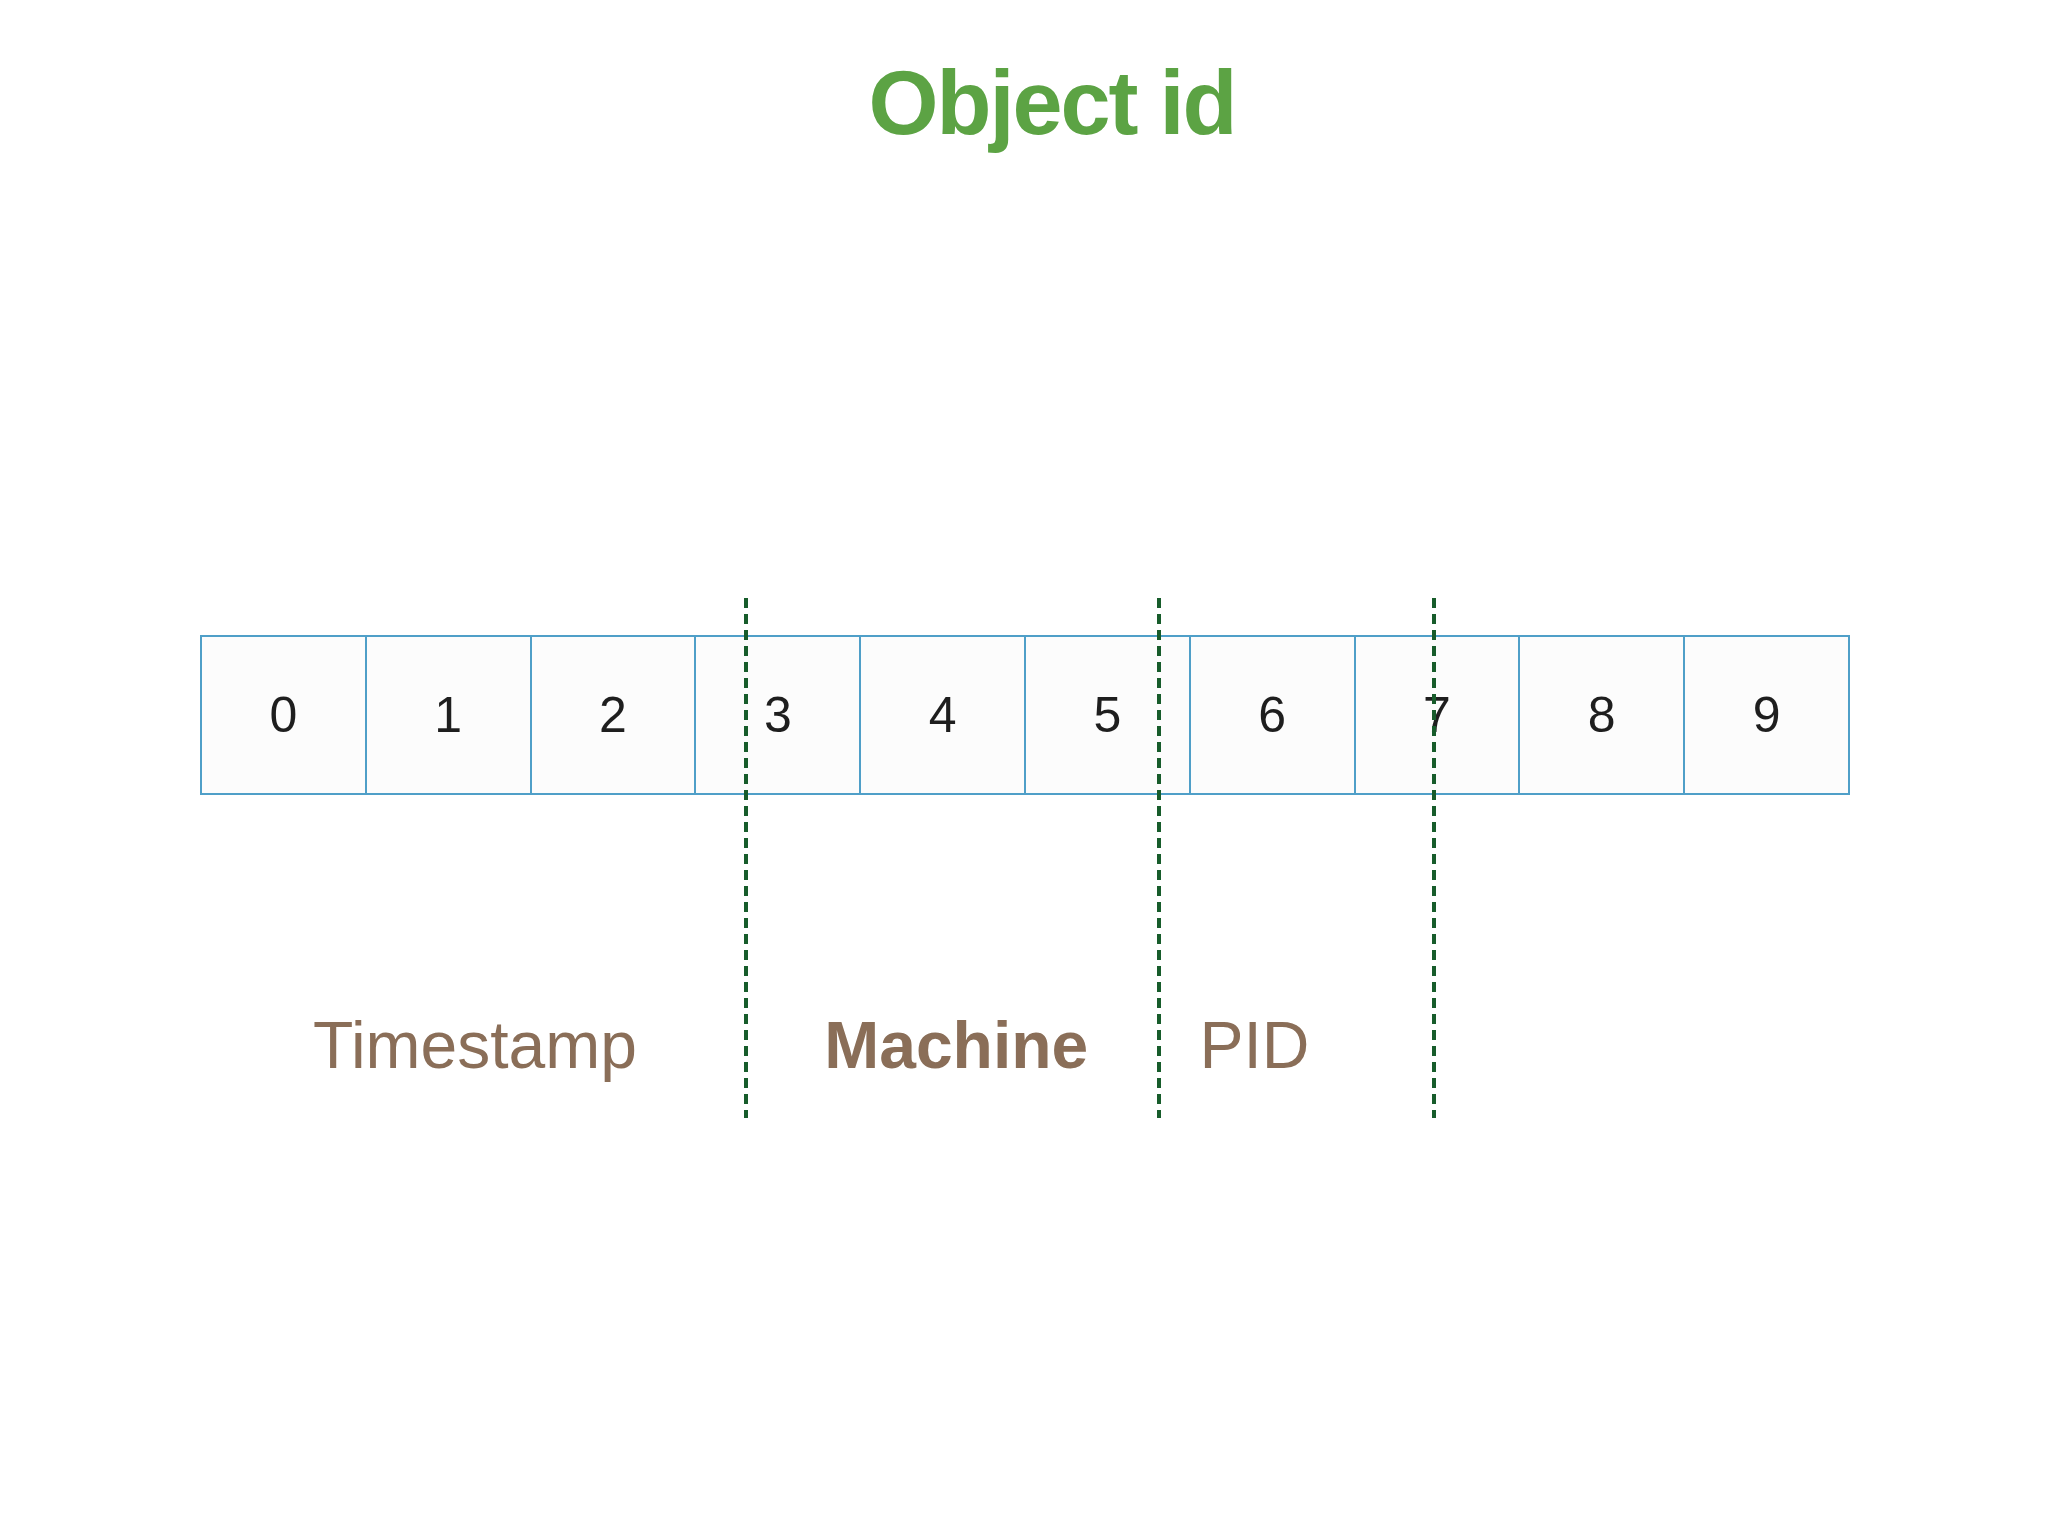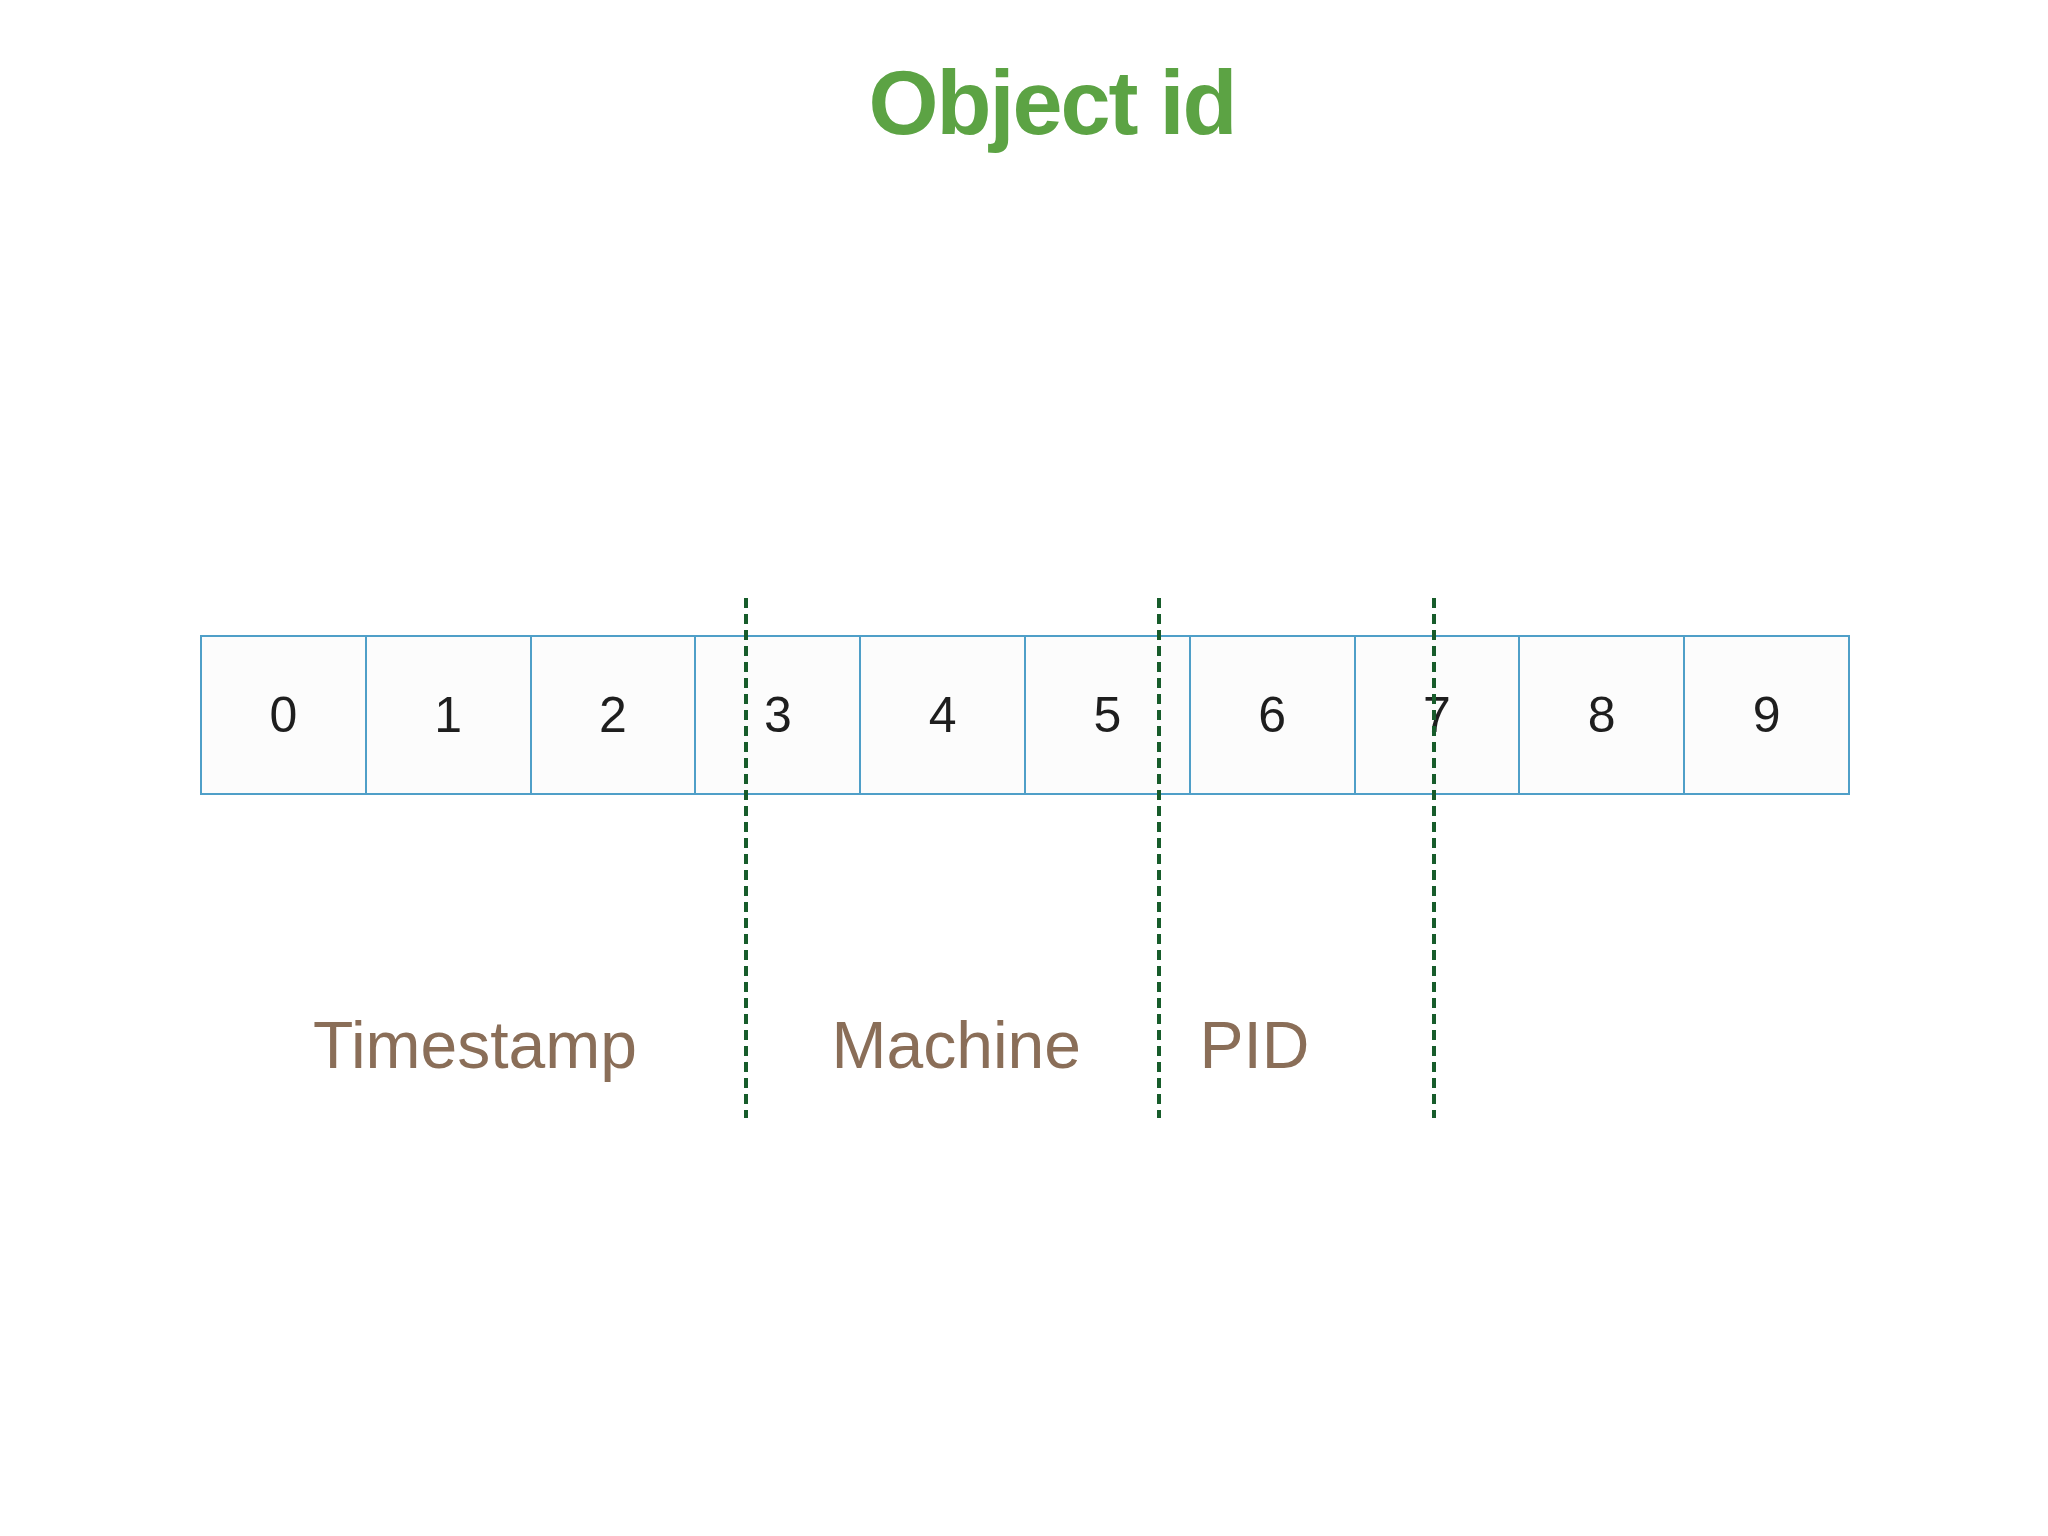--- a/index.html
+++ b/index.html
@@ -92,21 +92,21 @@
     align-items: center;
     justify-content: center;
     font-size: 66px;
     line-height: 1;
     color: var(--label-color, #8a6e58);
     white-space: nowrap;
     margin-top: 40px;
   }
   
   .section-label-timestamp { left: 0;        width: 550px;   }
-  .section-label-machine   { left: 550px;    width: 412.5px; }
+  .section-label-machine   { left: 550px;    width: 412.5px; font-weight: bold; }
   .section-label-pid       { left: 917px;  width: 275px;   }
   .section-label-increment { left: 1237.5px; width: 412.5px; }
 </style>
 </head>
 <body>
 
 <div class="canvas">
 
   <div class="diagram-title">Object id</div>
 

